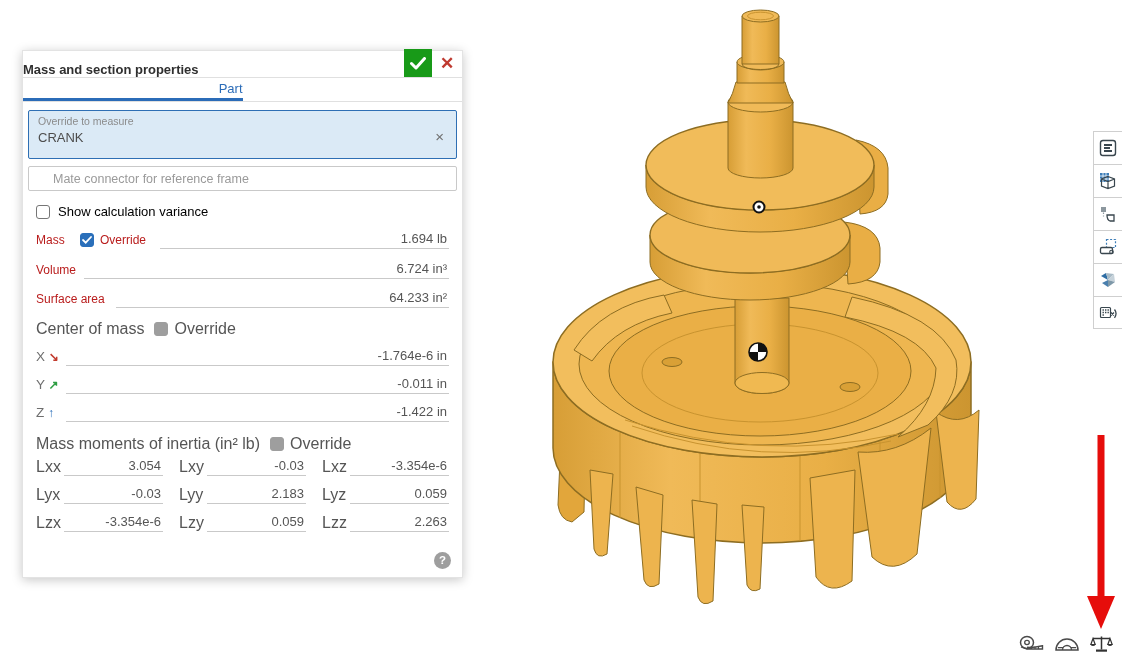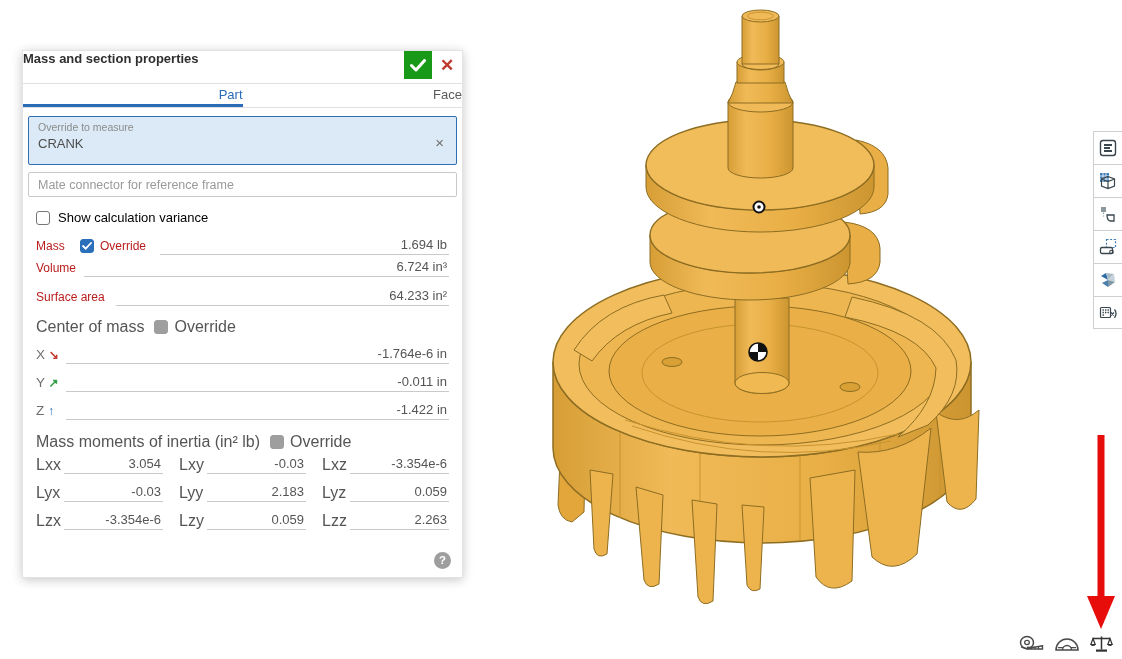--- a/index.html
+++ b/index.html
@@ -7,54 +7,54 @@
   .stage { position:relative; width:1122px; height:659px; background:#fff; overflow:hidden;
            font-family:"Liberation Sans", sans-serif; color:#555; }
 
   
   .viewport { position:absolute; inset:0; }
   .model-svg { position:absolute; left:530px; top:0; }
 
   
   .dialog { position:absolute; left:22px; top:50px; width:441px; height:528px; background:#fff;
             border:1px solid #e3e3e3; box-shadow:0 2px 10px rgba(0,0,0,.22); }
-  .dlg-header { height:33px; display:flex; align-items:flex-start; border-bottom:1px solid #e0e0e0; }
+  .dlg-header { height:27px; display:flex; align-items:flex-end; border-bottom:1px solid #e0e0e0; }
   .dlg-title { font-size:13px; font-weight:bold; color:#2f2f2f; flex:1; }
   .btn-confirm { width:28px; height:28px; background:#189a18; display:flex; align-items:center; justify-content:center; cursor:pointer; }
   .btn-close { width:30px; height:28px; display:flex; align-items:center; justify-content:center; color:#bf3a30; font-size:17px; font-weight:bold; cursor:pointer; }
   .tabs { position:relative; height:24px; display:flex; border-bottom:1px solid #e0e0e0; }
   .tab { width:50%; text-align:right; font-size:13px; line-height:22px; color:#5a5a5a; cursor:pointer; }
   .tab.active { color:#2b6cb8; border-bottom:3px solid #2b6cb8; }
   .dlg-body { padding:4px 13px 0 13px; }
 
   .instances { margin:4px -8px 0 -8px; height:49px; background:#dbeaf6; border:1px solid #2e6fb4; border-radius:2px;
                padding:4px 9px 0 9px; position:relative; cursor:text; }
   .instances .small-lbl { font-size:10.5px; color:#8b8b8b; }
   .instances .value { font-size:13px; color:#4d4d4d; margin-top:3px; }
   .instances .clear { position:absolute; right:12px; top:17px; color:#707070; font-size:15px; cursor:pointer; }
 
   .mate-input { margin:7px -8px 0 -8px; height:25px; border:1px solid #c9c9c9; border-radius:2px;
-                display:flex; align-items:center; padding-left:9px; font-size:12.5px; color:#9a9a9a; cursor:text; }
+                display:flex; align-items:center; padding-left:24px; font-size:12.5px; color:#9a9a9a; cursor:text; }
 
   .row { display:flex; align-items:flex-end; }
   .row .lbl { font-size:12px; color:#b91c1c; padding-bottom:2px; white-space:nowrap; }
   .uline { flex:1; border-bottom:1px solid #c9c9c9; text-align:right; font-size:13px; color:#555;
            padding:0 2px 2px 0; min-height:18px; cursor:text; }
   .cb { width:14px; height:14px; border:1.5px solid #767676; border-radius:3px; background:#fff; margin:0 6px 2px 10px; cursor:pointer; flex:none; }
   .cb.checked { background:#2a6fba; border-color:#2a6fba; display:flex; align-items:center; justify-content:center; }
   .cb.disabled { background:#9e9e9e; border-color:#9e9e9e; cursor:default; }
   .hdr-row { display:flex; align-items:center; }
   .hdr-row .cb { margin-bottom:0; }
 
   .variance { margin-top:12px; height:17px; display:flex; align-items:center; }
   .variance .cb { margin:0 8px 0 0; }
   .variance .lbl { font-size:13px; color:#000000; }
 
   .r-mass { margin-top:7px; height:22px; }
-  .r-gap8 { height:22px; }
+  .r-gap8 { margin-top:8px; height:22px; }
   .r-gap7 { margin-top:7px; height:22px; }
   .r-com  { margin-top:12px; height:17px; }
   .r-ax   { margin-top:7px; height:22px; }
   .r-ax2  { margin-top:6px; height:22px; }
   .r-inh  { margin-top:13px; height:17px; }
   .ax-lbl { font-size:13.5px; color:#6e6e6e; padding-bottom:2px; width:30px; white-space:nowrap; }
   .ax-arrow { font-weight:bold; font-size:12px; }
   .ax-x .ax-arrow { color:#c23b2e; } .ax-y .ax-arrow { color:#2f9e44; } .ax-z .ax-arrow { color:#2a6fba; }
   .w-mass { width:34px; } .w-vol { width:48px; } .w-surf { width:80px; }
   .ml { margin-left:14px; }
@@ -164,21 +164,20 @@
       <span class="btn-confirm">
         <svg width="16" height="13" viewBox="0 0 16 13">
             <path d="M1.5,6.5 L6,11 L14.5,1.5" fill="none" stroke="#fff" stroke-width="3" stroke-linecap="round" stroke-linejoin="round"></path>
           </svg>
       </span>
       <span class="btn-close">✕</span>
     </div>
 
     <div class="tabs">
       <div class="tab active">Part</div>
-      <div class="tab">Face</div>
     </div>
 
     <div class="dlg-body">
       <div class="instances">
         <div class="small-lbl">Override to measure</div>
         <div class="value">CRANK</div>
         <span class="clear">×</span>
       </div>
 
       <div class="mate-input">

